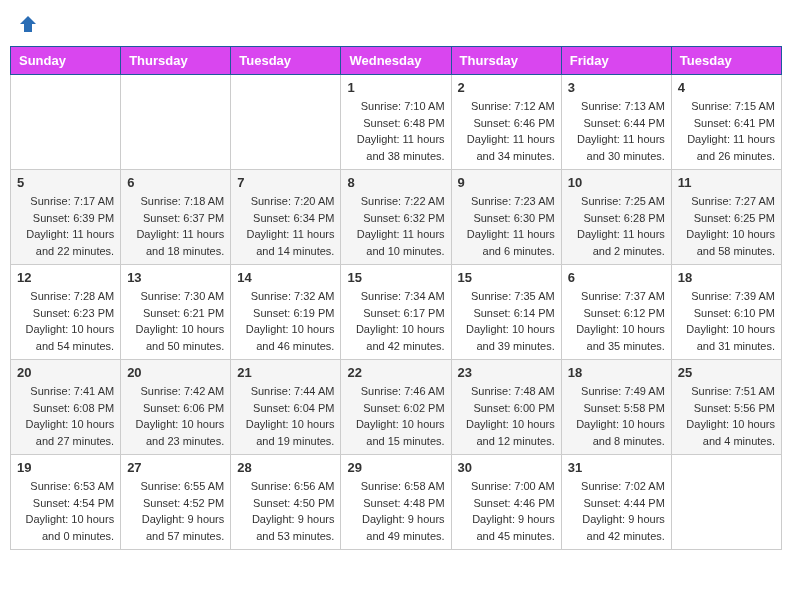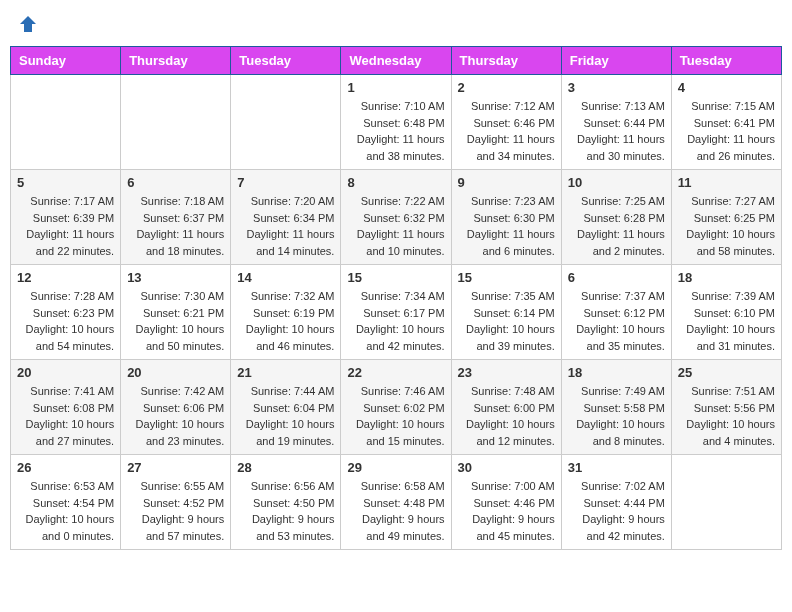--- a/index.html
+++ b/index.html
@@ -234,21 +234,21 @@
           <span class="day-number">18</span>
           <div class="day-info">Sunrise: 7:49 AM<br>Sunset: 5:58 PM<br>Daylight: 10 hours<br>and 8 minutes.</div>
         </td>
         <td>
           <span class="day-number">25</span>
           <div class="day-info">Sunrise: 7:51 AM<br>Sunset: 5:56 PM<br>Daylight: 10 hours<br>and 4 minutes.</div>
         </td>
       </tr>
       <tr>
         <td>
-          <span class="day-number">26</span>
+          <span class="day-number">19</span>
           <div class="day-info">Sunrise: 6:53 AM<br>Sunset: 4:54 PM<br>Daylight: 10 hours<br>and 0 minutes.</div>
         </td>
         <td>
           <span class="day-number">27</span>
           <div class="day-info">Sunrise: 6:55 AM<br>Sunset: 4:52 PM<br>Daylight: 9 hours<br>and 57 minutes.</div>
         </td>
         <td>
           <span class="day-number">28</span>
           <div class="day-info">Sunrise: 6:56 AM<br>Sunset: 4:50 PM<br>Daylight: 9 hours<br>and 53 minutes.</div>
         </td>

